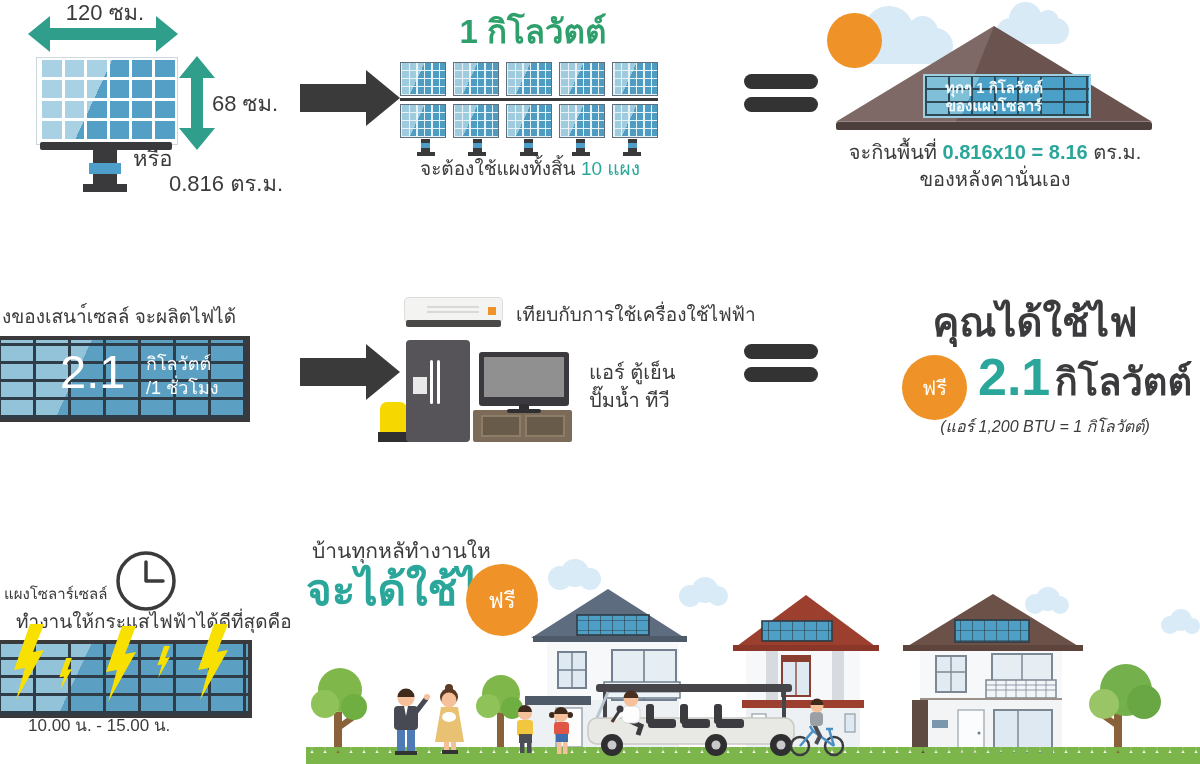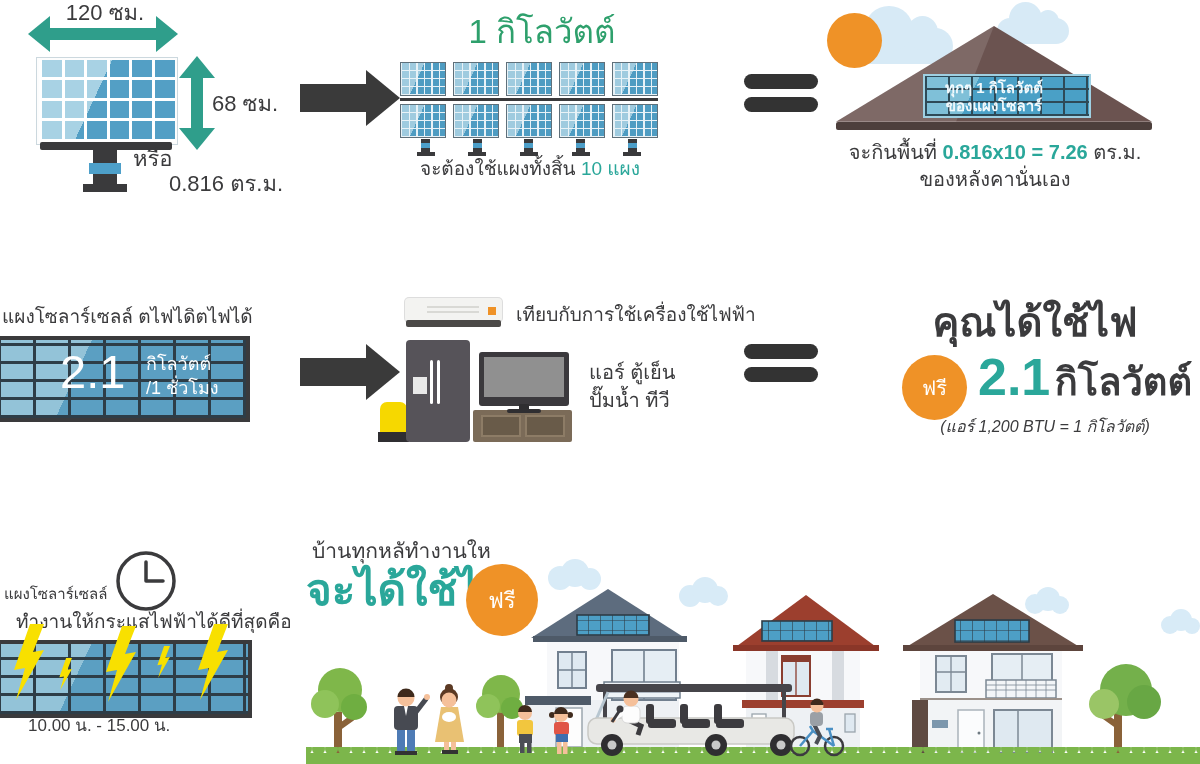--- a/index.html
+++ b/index.html
@@ -99,21 +99,21 @@
   </div>
   <div class="txt" style="left:212px;top:91px;font-size:22px;">68 ซม.</div>
   <div class="txt" style="left:133px;top:146px;font-size:22px;">หรือ</div>
   <div class="txt" style="left:133px;top:171px;font-size:22px;margin-left:36px;">0.816 ตร.ม.</div>
 
   <div class="blackarrow" style="left:300px;top:70px;">
     <div class="shaft"></div>
       <div class="head"></div>
   </div>
 
-  <div class="txt center green" style="left:407px;top:12px;width:270px;font-size:33px;font-weight:400;">1 กิโลวัตต์</div>
+  <div class="txt center green" style="left:398px;top:12px;width:270px;font-size:33px;font-weight:700;">1 กิโลวัตต์</div>
 
   <div>
     <div class="array-row" style="left:400px;top:62px;">
       <div class="mini-panel"></div>
         <div class="mini-panel"></div>
         <div class="mini-panel"></div>
         <div class="mini-panel"></div>
         <div class="mini-panel"></div>
     </div>
     <div class="abs" style="left:400px;top:98px;width:258px;height:3px;background:#3a3a3c;"></div>
@@ -166,26 +166,26 @@
     <div class="abs" style="left:0;top:0;width:100%;height:100%;background:#6b5350;clip-path:polygon(50% 0,100% 92%,0 92%);"></div>
     <div class="abs" style="left:0;top:0;width:100%;height:100%;background:rgba(255,255,255,0.13);clip-path:polygon(50% 0,0 92%,38% 92%);"></div>
     <div class="abs" style="left:0;top:92%;width:100%;height:8%;background:#4d3f3c;border-radius:2px;"></div>
   </div>
   <div class="abs roof-panel" style="left:923px;top:74px;width:168px;height:44px;box-sizing:border-box;">
     <div class="txt center bold" style="left:0;top:3px;width:138px;font-size:15px;color:#f2fafd;">ทุกๆ 1 กิโลวัตต์</div>
     <div class="txt center bold" style="left:0;top:21px;width:138px;font-size:15px;color:#f2fafd;">ของแผงโซลาร์</div>
   </div>
   <div class="txt center nowrap" style="left:830px;top:140px;width:330px;font-size:20px;">
     <span>จะกินพื้นที่</span>
-    <span class="teal bold">0.816x10 = 7.26</span>
+    <span class="teal bold">0.816x10 = 8.16</span>
     <span>ตร.ม.</span>
   </div>
   <div class="txt center" style="left:830px;top:167px;width:330px;font-size:20px;">ของหลังคานั่นเอง</div>
 
-  <div class="txt" style="left:2px;top:306px;font-size:19px;">แผงโซลาร์เซลล์ ตไฟไดิตไฟได้</div>
+  <div class="txt" style="left:2px;top:306px;font-size:19px;">งของเสนา์เซลล์ จะผลิตไฟได้</div>
   <div class="abs panel-dark-grid" style="left:-6px;top:336px;width:256px;height:86px;box-sizing:border-box;">
     <div class="txt" style="left:62px;top:4px;font-size:47px;color:#ffffff;">2.1</div>
     <div class="txt" style="left:148px;top:14px;font-size:18px;color:#ffffff;">กิโลวัตต์</div>
     <div class="txt" style="left:148px;top:38px;font-size:18px;color:#ffffff;">/1 ชั่วโมง</div>
   </div>
 
   <div class="blackarrow" style="left:300px;top:344px;">
     <div class="shaft"></div>
       <div class="head"></div>
   </div>

